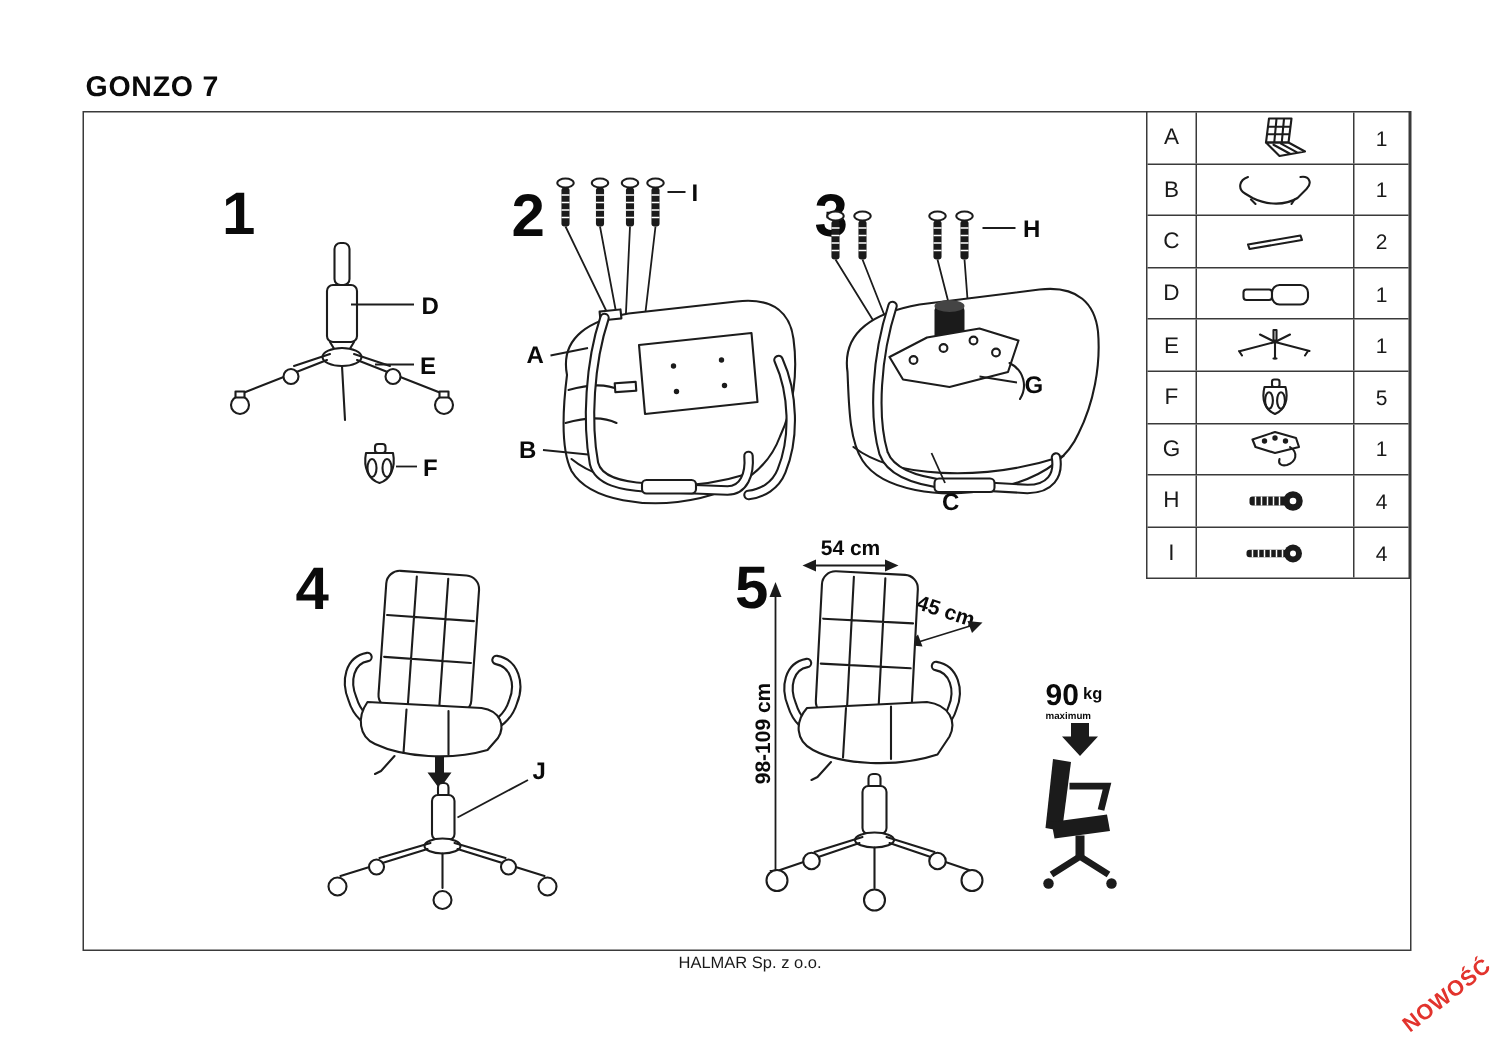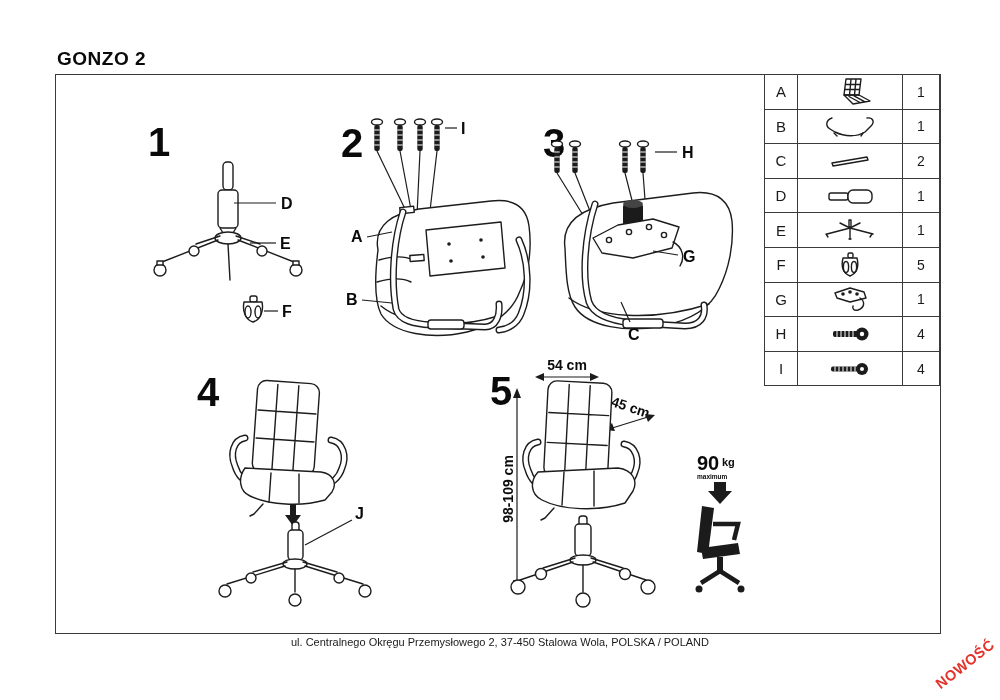--- a/index.html
+++ b/index.html
@@ -30,21 +30,21 @@
   .footer{position:absolute;left:0;top:636px;width:1000px;text-align:center;
           font-size:11px;line-height:13.5px;color:#1a1a1a;}
   .badge{position:absolute;left:930px;top:656px;font-size:14.5px;font-weight:bold;
          transform:rotate(-38deg);transform-origin:center;letter-spacing:.5px;}
 </style>
 </head>
 <body>
 
 <div class="stage">
 
-  <div class="title">GONZO 2</div>
+  <div class="title">GONZO 7</div>
   <div class="mainbox"></div>
 
   <svg class="stepsvg" style="left:130px;top:112px" width="210" height="235" viewBox="0 0 210 235">
     <text class="stepnum" x="18" y="44">1</text>
     <g>
       <rect class="art" x="93" y="50" width="10" height="28" rx="4"></rect>
       <rect class="art" x="88" y="78" width="20" height="38" rx="4"></rect>
       <path class="artn" d="M90,116 L96,126 M106,116 L100,126"></path>
     </g>
     <g>
@@ -370,17 +370,17 @@
           <path d="M15,12.5 v5 M19,12.5 v5 M23,12.5 v5 M27,12.5 v5 M31,12.5 v5 M35,12.5 v5" stroke="#fff" stroke-width="1"></path>
           <circle class="dark" cx="42" cy="15" r="6"></circle>
             <circle cx="42" cy="15" r="2" fill="#fff"></circle>
         </svg>
       </div>
       <div class="pcell pqty">4</div>
     </div>
   </div>
 
   <div class="footer">
-    <div>ul. Centralnego Okręgu Przemysłowego 2, 37-450 Stalowa Wola, POLSKA / POLAND</div>
+    <div>HALMAR Sp. z o.o.</div>
   </div>
 
   <div class="badge" style="color: rgb(226, 51, 45);">NOWOŚĆ</div>
 </div>
 
 </body></html>

